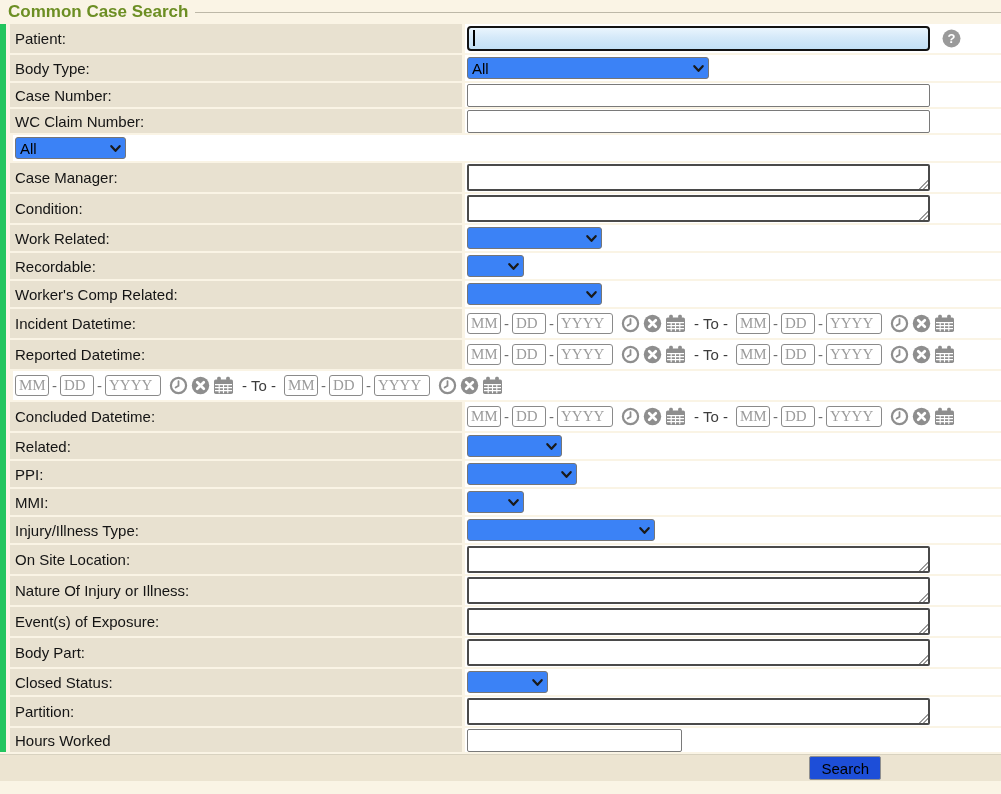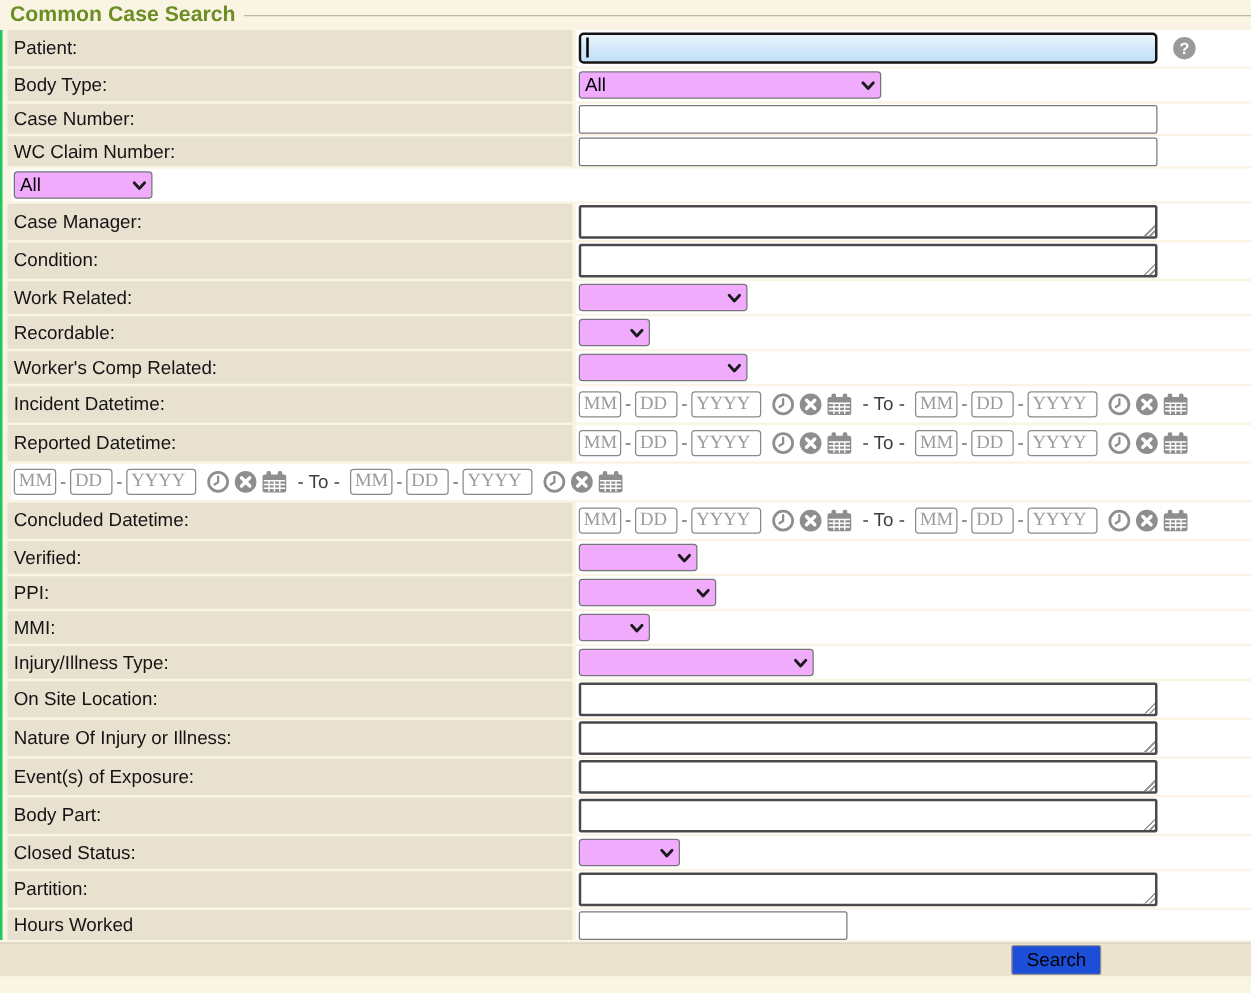--- a/index.html
+++ b/index.html
@@ -8,21 +8,21 @@
     background:#faf4e5;
     font-family:"Liberation Sans", sans-serif;
     -webkit-font-smoothing:antialiased;
   }
   .panel{width:1001px;}
   
   .legend-row{display:flex;align-items:center;height:24px;padding-left:8px;}
   .title{font-size:17px;font-weight:bold;color:#6c8e23;white-space:nowrap;}
   .legend-line{flex:1;border-top:1px solid #bdb8a8;margin-left:7px;margin-top:1px;height:0;}
   
-  .fieldset-body{border-left:2px solid #22c55e;padding-left:4px;}
+  .fieldset-body{border-left:6px solid #22c55e;padding-left:4px;}
   .row{display:flex;margin-bottom:2px;}
   .row .label-cell{
     width:452px;background:#e8e1d0;flex:0 0 452px;
     display:flex;align-items:center;padding-left:5px;box-sizing:border-box;
     font-size:15px;color:#141414;
   }
   .row .input-cell{
     flex:1;background:#ffffff;display:flex;align-items:center;
     padding-left:2px;position:relative;margin-left:3px;
   }
@@ -37,21 +37,21 @@
   .text-input{
     height:23px;border:1px solid #7a7a7a;border-radius:2px;background:#fff;
     font-size:15px;padding:0 4px;
   }
   .r-text.focused .text-input{
     height:25px;border:2px solid #121212;border-radius:4px;
     background:linear-gradient(180deg,#eaf5fd 0%,#d5e9f9 45%,#c2e0f6 100%);
   }
   .caret{position:absolute;left:8px;top:6px;width:1.5px;height:16px;background:#000;}
   .select{
-    height:22px;border:1px solid #767676;border-radius:3px;background:#f0abfc;
+    height:22px;border:1px solid #767676;border-radius:3px;background:#3b82f6;
     display:flex;align-items:center;justify-content:space-between;
     box-sizing:border-box;padding:0 3px 0 4px;font-size:15px;color:#000;cursor:default;
   }
   .select-value{overflow:hidden;white-space:nowrap;}
   .textarea-box{
     height:27px;border:2px solid #4a4a4a;border-radius:2px;background:#fff;
     box-sizing:border-box;position:relative;
   }
   .resize-handle{
     position:absolute;right:0;bottom:0;width:10px;height:10px;
@@ -435,21 +435,21 @@
                   <rect x="1" y="3.5" width="19" height="14.5" rx="1.8" fill="#8e8e8e"></rect>
                   <rect x="4.2" y="0.8" width="3.6" height="5.2" rx="1.4" fill="#8e8e8e"></rect>
                   <rect x="13.2" y="0.8" width="3.6" height="5.2" rx="1.4" fill="#8e8e8e"></rect>
                   <path d="M2 8.6 H19 M2 11.6 H19 M2 14.6 H19 M6.2 8.6 V17.2 M10.5 8.6 V17.2 M14.8 8.6 V17.2" stroke="#fff" stroke-width="1.1" fill="none"></path>
                 </svg>
               </span>
             </span>
           </div>
         </div>
         <div class="row r-select">
-          <div class="label-cell">Verified:</div>
+          <div class="label-cell">Related:</div>
           <div class="input-cell">
             <div class="select" style="width: 95px;">
               <span class="select-value"></span>
               <span class="icn chevron-down-icon">
                 <svg width="13" height="13" viewBox="0 0 14 14">
                   <path d="M2.5 4.5 L7 9.5 L11.5 4.5" fill="none" stroke="#1a1a1a" stroke-width="2.4" stroke-linecap="round" stroke-linejoin="round"></path>
                 </svg>
               </span>
             </div>
           </div>

